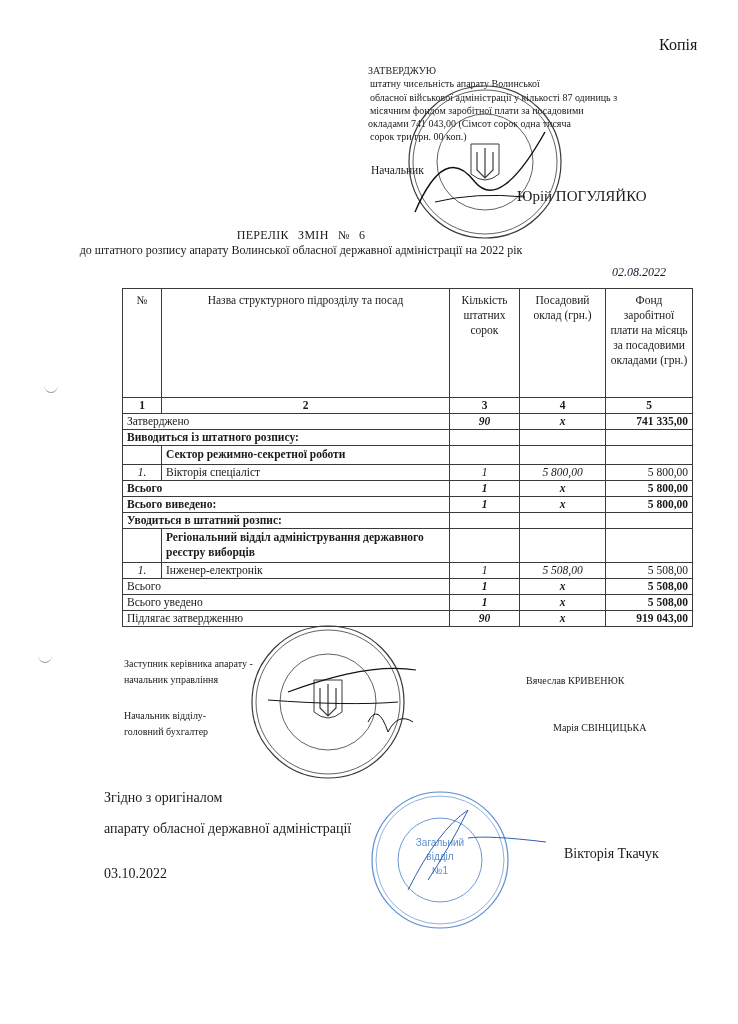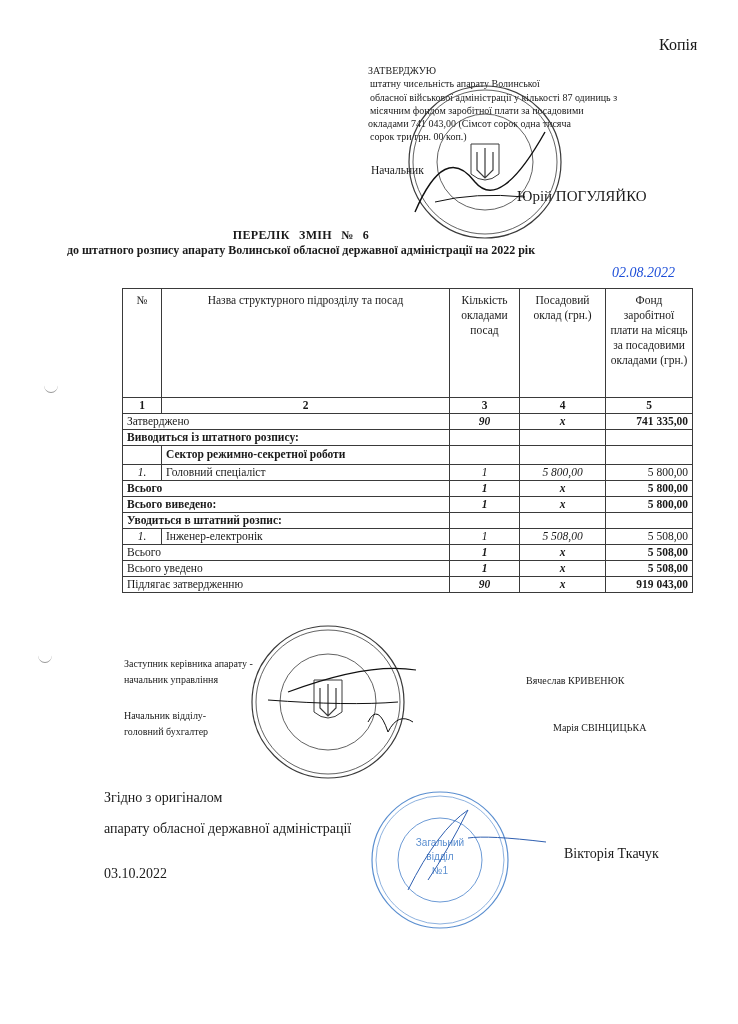--- a/index.html
+++ b/index.html
@@ -6,23 +6,23 @@
   body {
     width: 738px; height: 1024px; position: relative; overflow: hidden;
     background: #ffffff; color: #1a1a1a;
     font-family: "Liberation Serif", "DejaVu Serif", serif;
   }
   .abs { position: absolute; white-space: nowrap; }
   .copy-label { left: 659px; top: 36px; font-size: 16px; }
   .approve { left: 368px; top: 64px; font-size: 10px; line-height: 13.3px; }
   .approve div { white-space: nowrap; }
   .approve .indent { padding-left: 2px; }
-  .head-title { left: 0; width: 602px; top: 228px; text-align: center; font-size: 12px; font-weight: bold; line-height: 15px; }
+  .head-title { left: 0; width: 602px; top: 228px; text-align: center; font-size: 12px; font-weight: normal; line-height: 15px; }
   .head-title .t1 { letter-spacing: 0.3px; word-spacing: 6px; }
-  .handwritten-date { left: 612px; top: 265px; font-size: 14px; color: #1d4ed8; font-style: italic; }
+  .handwritten-date { left: 612px; top: 265px; font-size: 12px; color: #0f172a; font-style: italic; }
   table.staff {
     position: absolute; left: 122px; top: 288px; width: 570px;
     border-collapse: collapse; font-size: 11.5px; line-height: 15px;
     table-layout: fixed;
   }
   table.staff td, table.staff th {
     border: 1px solid #3a3a3a; padding: 0 4px; vertical-align: top; font-weight: normal;
   }
   table.staff th { text-align: center; padding-top: 4px; }
   table.staff tr.hdr { height: 109px; }
@@ -75,21 +75,21 @@
     <col style="width:39px">
       <col style="width:288px">
       <col style="width:70px">
       <col style="width:86px">
       <col style="width:87px">
   </colgroup>
   <tbody>
       <tr class="hdr">
     <th>№</th>
     <th>Назва структурного підрозділу та посад</th>
-    <th style="white-space:normal">Кількість окладами посад</th>
+    <th style="white-space:normal">Кількість штатних сорок</th>
     <th>Посадовий оклад (грн.)</th>
     <th>Фонд заробітної плати на місяць за посадовими окладами (грн.)</th>
   </tr>
   <tr class="nums">
     <td>1</td>
     <td>2</td>
     <td>3</td>
     <td>4</td>
     <td>5</td>
   </tr>
@@ -107,39 +107,46 @@
   </tr>
   <tr class="row">
     <td></td>
     <td class="b" style="padding-top:1px;padding-bottom:2px;">Сектор режимно-секретної роботи</td>
     <td></td>
         <td></td>
         <td></td>
   </tr>
   <tr class="row">
     <td class="c">1.</td>
-    <td>Головний спеціаліст</td>
+    <td>Вікторія спеціаліст</td>
     <td class="c">1</td>
     <td class="c">5 800,00</td>
     <td class="r">5 800,00</td>
   </tr>
   <tr class="row">
     <td colspan="2" class="b">Всього</td>
     <td class="c b">1</td>
     <td class="c b">x</td>
     <td class="r b">5 800,00</td>
   </tr>
   <tr class="row">
     <td colspan="2" class="b">Всього виведено:</td>
     <td class="c b">1</td>
     <td class="c b">x</td>
     <td class="r b">5 800,00</td>
   </tr>
   <tr class="row">
     <td colspan="2" class="b">Уводиться в штатний розпис:</td>
+    <td></td>
+        <td></td>
+        <td></td>
+  </tr>
+  <tr class="row">
+    <td></td>
+    <td class="b" style="white-space:normal; padding-top:1px;padding-bottom:2px;">Регіональний відділ адміністрування державного реєстру виборців</td>
     <td></td>
         <td></td>
         <td></td>
   </tr>
   <tr class="row">
     <td class="c">1.</td>
     <td>Інженер-електронік</td>
     <td class="c">1</td>
     <td class="c">5 508,00</td>
     <td class="r">5 508,00</td>

